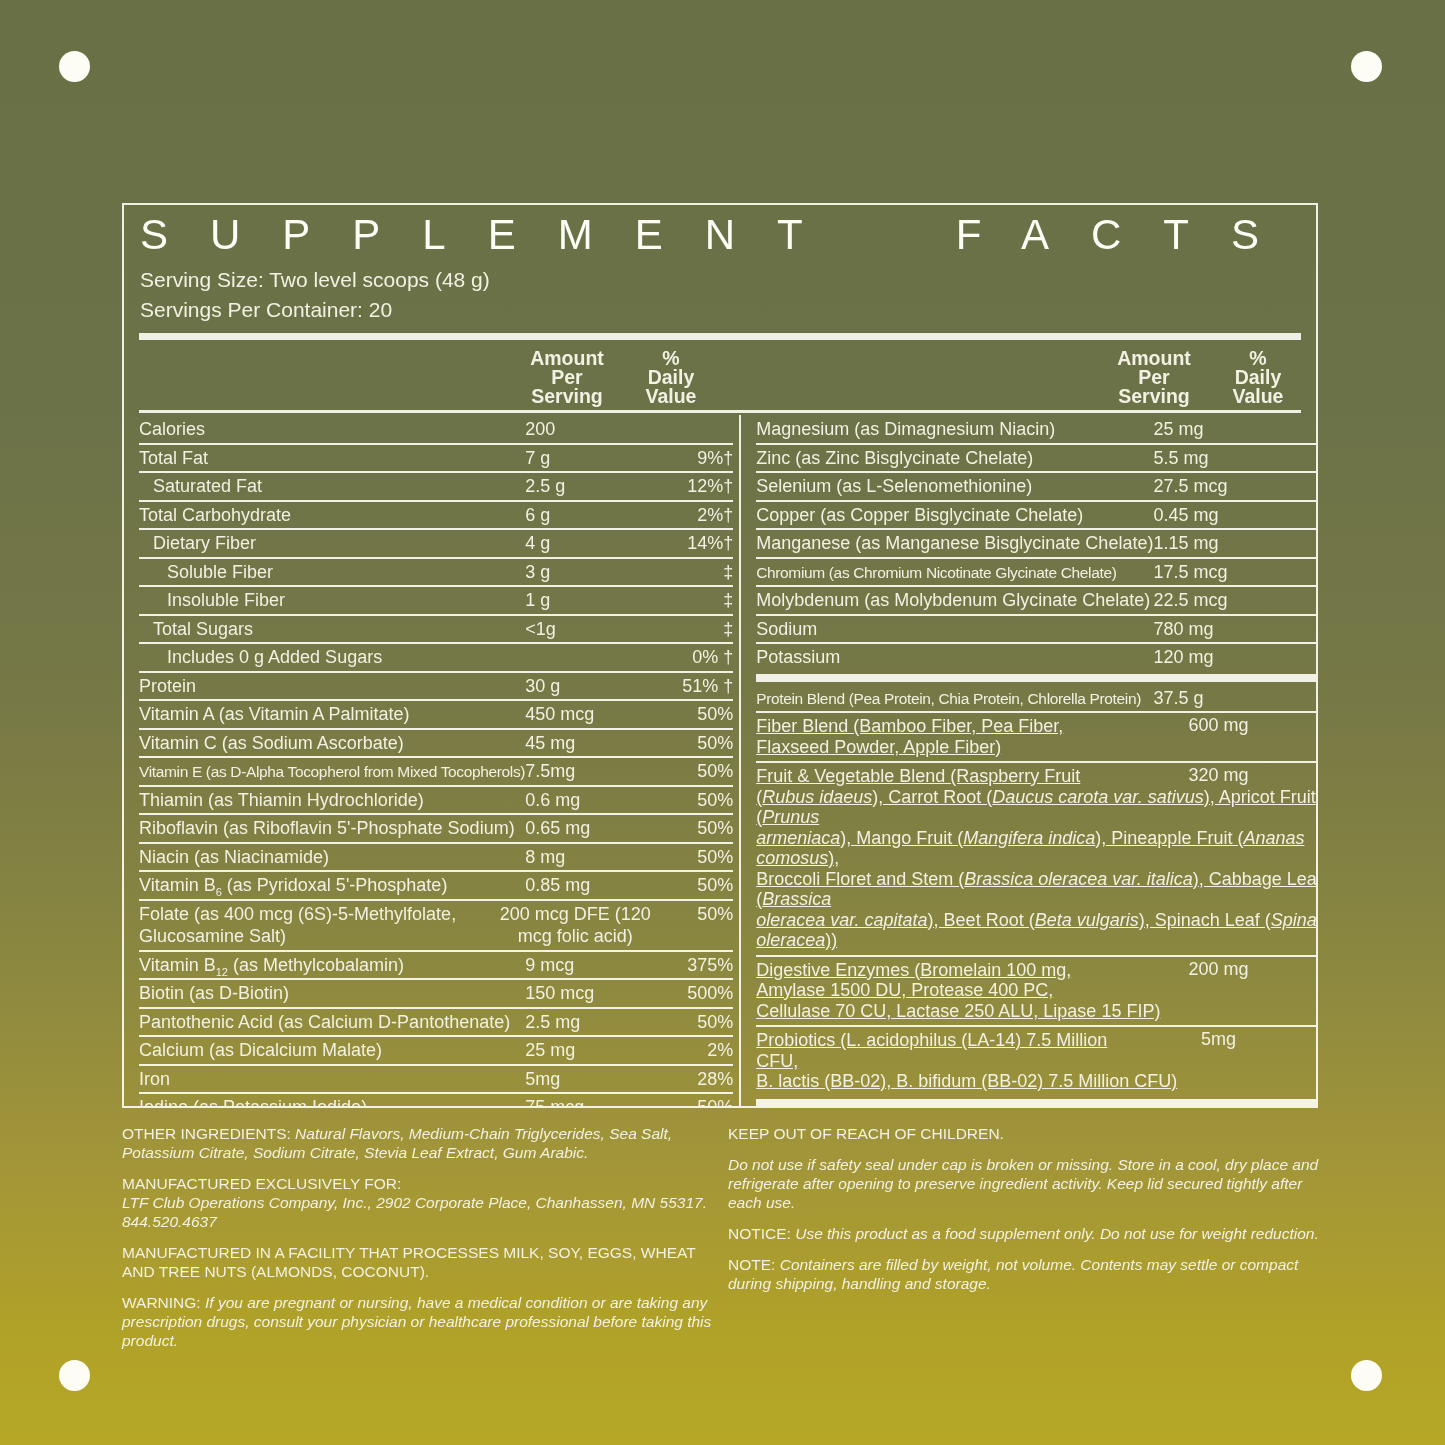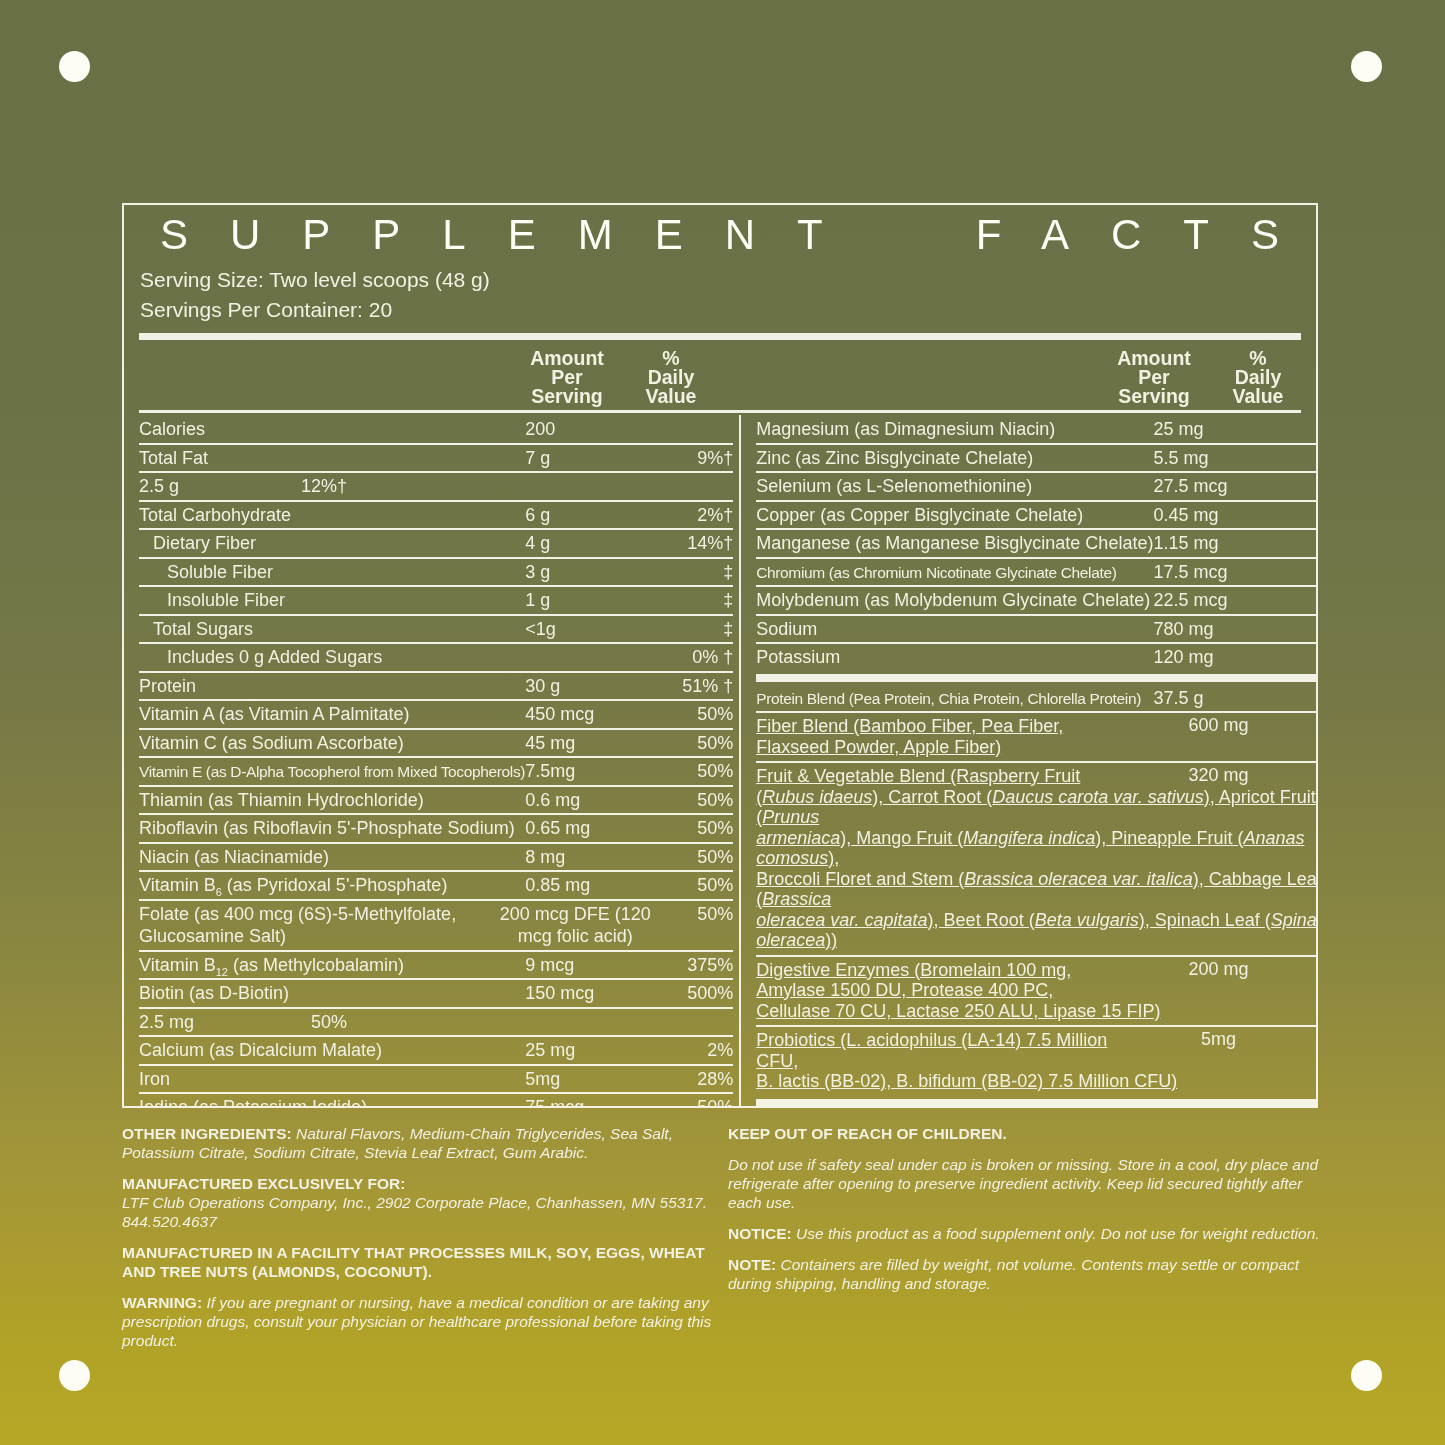--- a/index.html
+++ b/index.html
@@ -17,21 +17,21 @@
   .dot.tl{left:59px;top:51px}.dot.tr{left:1351px;top:51px}
   .dot.bl{left:59px;top:1360px}.dot.br{left:1351px;top:1360px}
 
   .panel{
     position:absolute;left:122px;top:203px;width:1196px;height:905px;
     border:2px solid var(--line);box-sizing:border-box;
     display:flex;flex-direction:column;overflow:hidden;
   }
   .title{
     padding:0 16px;margin-top:10px;font-size:42px;line-height:40px;font-weight:500;
-    letter-spacing:42px;word-spacing:58px;white-space:nowrap;color:#fdfdf6;margin-left:20px;
+    letter-spacing:42px;word-spacing:58px;white-space:nowrap;color:#fdfdf6;
   }
   .serv{font-size:21px;line-height:30px;padding:0 16px;}
   .serv-wrap{margin-top:10px;}
   .bar-big{height:7px;background:var(--line);margin:8px 15px 3px;}
   .bar-mid{height:3px;background:var(--line);margin:4px 15px 0;}
 
   .hdrs{display:flex;margin-top:6px;font-weight:bold;gap:47px;}
   .hdr-half{display:flex;box-sizing:border-box;}
   .hdr-left{flex:0 0 592px;padding:0 6px 0 15px;}
   .hdr-right{flex:1;padding:0 19px 0 17px;}
@@ -58,21 +58,21 @@
   .row.multi{display:block;height:auto;line-height:20.5px;padding:3px 0 4px;}
   .row.multi .nm{display:block;white-space:pre-line;text-decoration:underline;}
   .row.multi .amt{float:right;width:130px;text-align:center;height:19px;line-height:19px;}
   .row.multi .dv{float:right;width:78px;text-align:right;height:19px;line-height:19px;}
   .thickbar{height:8px;background:var(--line);margin:3px 0;}
 
   .notes{position:absolute;left:122px;top:1124px;width:1200px;display:flex;}
   .notes-left{width:598px;}
   .notes-right{margin-left:8px;flex:1;}
   .para{font-size:15.5px;line-height:19px;margin-bottom:12px;}
-  .para b{font-weight:bold;}
+  .para b{font-weight:normal;}
   .para b.block{display:block;}
   .para .body{white-space:pre-line;font-style:italic;}
   i{font-style:italic;text-align:right;}
   sub{font-size:11px;}
 </style>
 </head>
 <body>
 
 <div class="dot tl"></div>
 <div class="dot tr"></div>
@@ -113,20 +113,21 @@
           <span class="nm">Calories</span>
           <span class="amt">200</span>
           <span class="dv"></span>
         </div>
         <div class="row">
           <span class="nm">Total Fat</span>
           <span class="amt">7 g</span>
           <span class="dv">9%†</span>
         </div>
         <div class="row ind1">
+          <span class="nm">Saturated Fat</span>
           <span class="amt">2.5 g</span>
           <span class="dv">12%†</span>
         </div>
         <div class="row">
           <span class="nm">Total Carbohydrate</span>
           <span class="amt">6 g</span>
           <span class="dv">2%†</span>
         </div>
         <div class="row ind1">
           <span class="nm">Dietary Fiber</span>
@@ -202,20 +203,21 @@
           <span class="nm">Vitamin B<sub>12</sub> (as Methylcobalamin)</span>
           <span class="amt">9 mcg</span>
           <span class="dv">375%</span>
         </div>
         <div class="row">
           <span class="nm">Biotin (as D-Biotin)</span>
           <span class="amt">150 mcg</span>
           <span class="dv">500%</span>
         </div>
         <div class="row">
+          <span class="nm">Pantothenic Acid (as Calcium D-Pantothenate)</span>
           <span class="amt">2.5 mg</span>
           <span class="dv">50%</span>
         </div>
         <div class="row">
           <span class="nm">Calcium (as Dicalcium Malate)</span>
           <span class="amt">25 mg</span>
           <span class="dv">2%</span>
         </div>
         <div class="row">
           <span class="nm">Iron</span>

